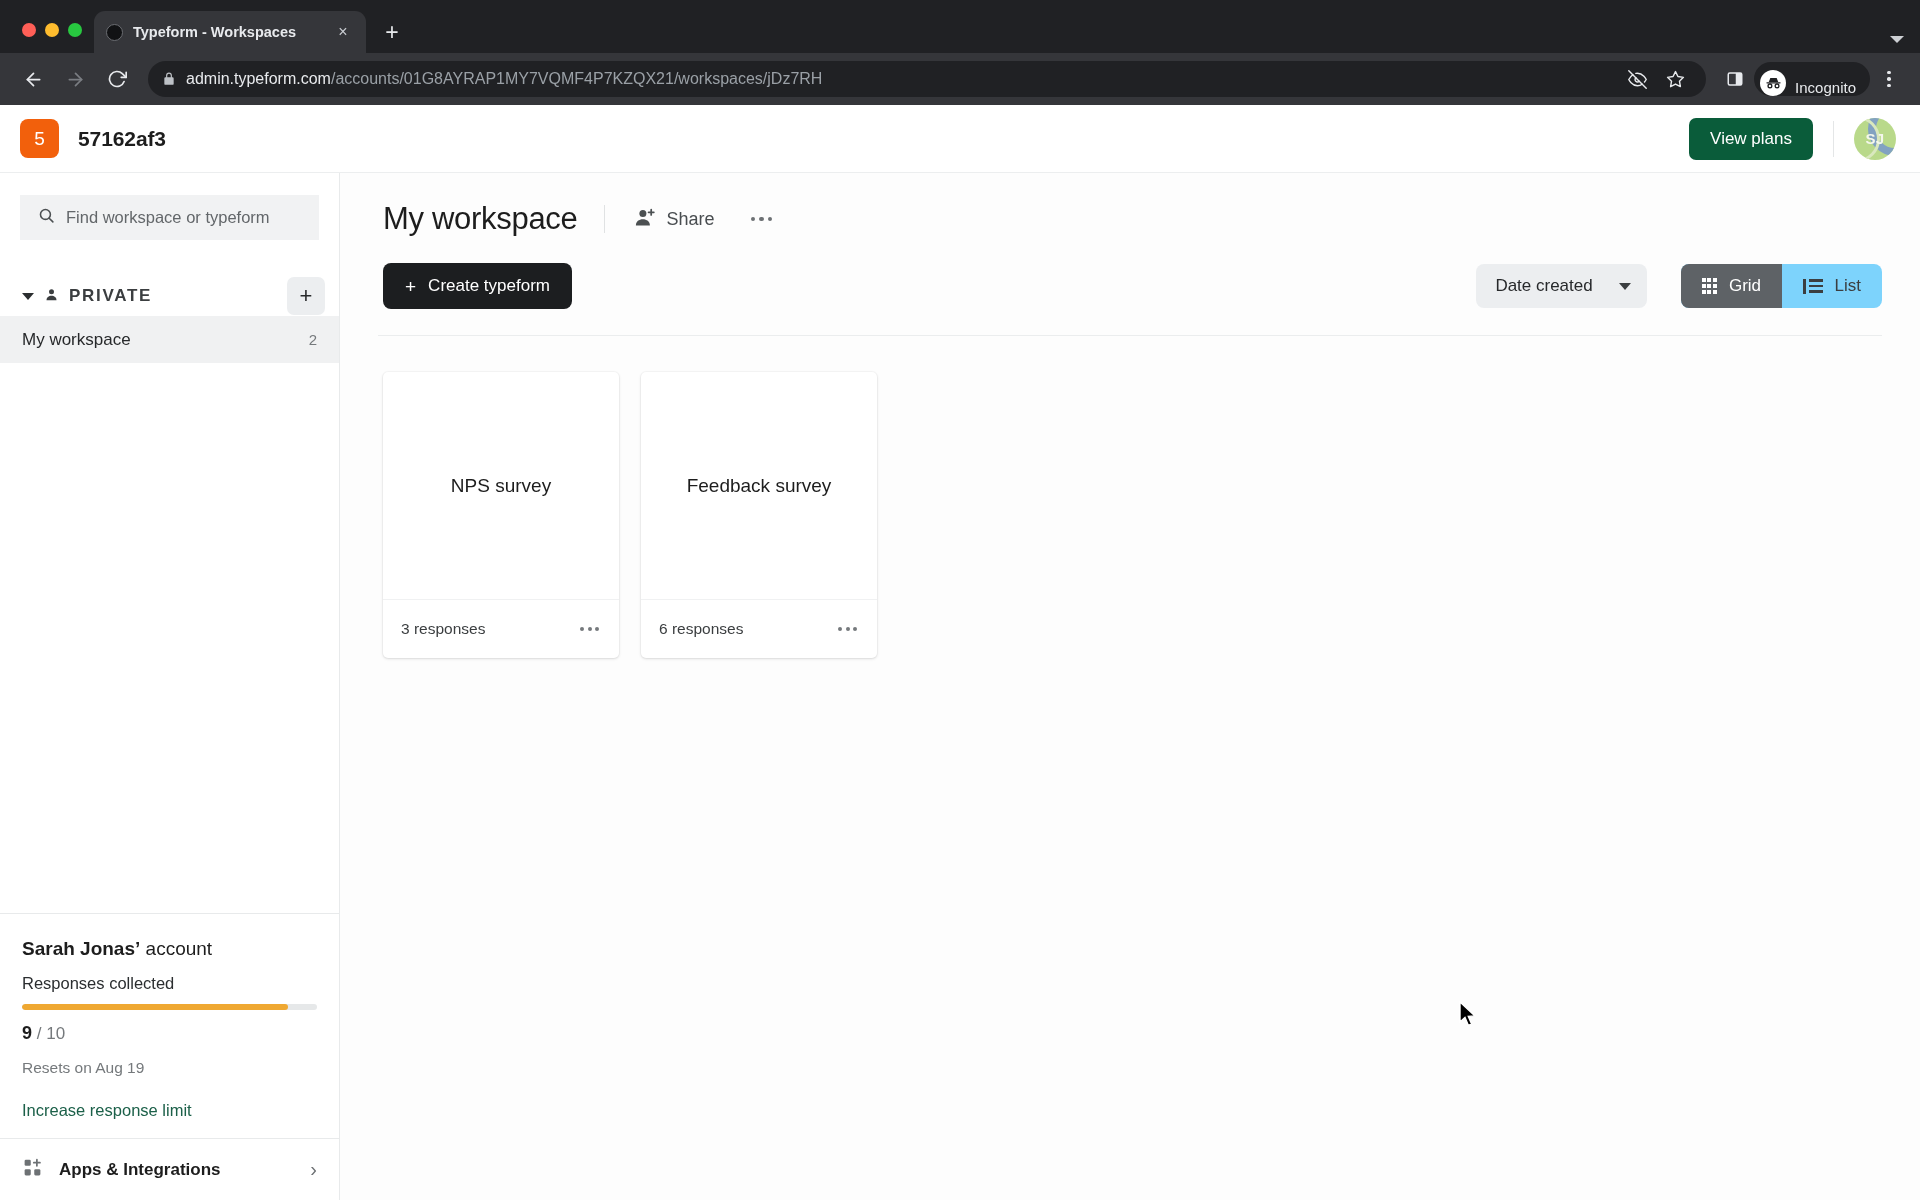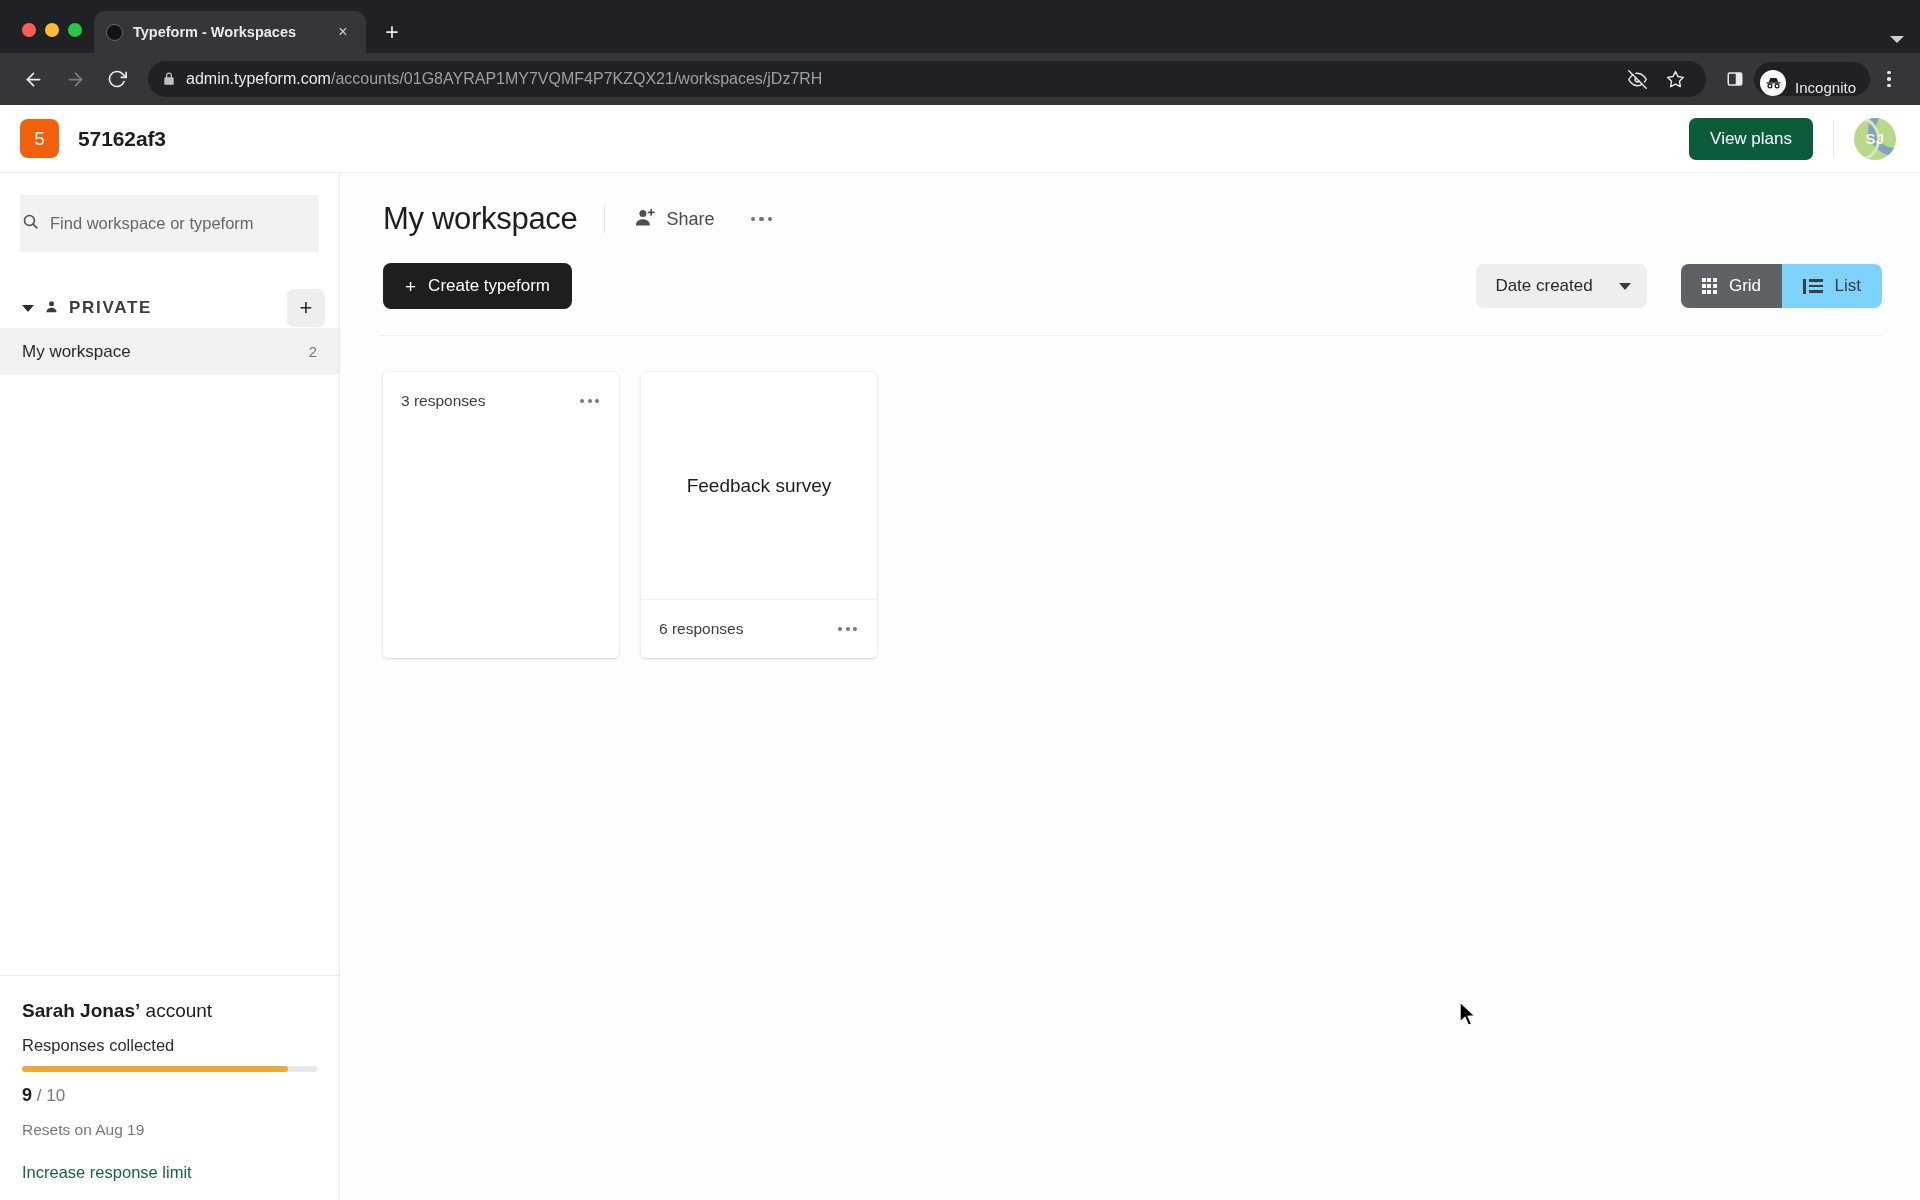--- a/index.html
+++ b/index.html
@@ -121,22 +121,22 @@
 
   .body-row { flex:1; display:flex; min-height:0; }
 
   
   .sidebar {
     width:340px; flex:none; background:#fff; border-right:1px solid #e8eaeb;
     display:flex; flex-direction:column; min-height:0;
   }
   .search-wrap { padding: 22px 20px 0 20px; }
   .searchbox {
-    height:57px; background:#f1f2f3; border-radius:0;
-    display:flex; align-items:center; gap:11px; padding: 0 2px;
+    height:45px; background:#f1f2f3; border-radius:0;
+    display:flex; align-items:center; gap:11px; padding: 0 18px;
   }
   .searchbox input {
     border:none; outline:none; background:transparent; flex:1;
     font-family:inherit; font-size:16.5px; color:#3b3e40; min-width:0;
   }
   .searchbox input::placeholder { color:#63676a; }
 
   .private-row {
     margin-top: 36px; height:40px; padding: 0 14px 0 22px;
     display:flex; align-items:center; gap:10px;
@@ -408,20 +408,33 @@
             <div class="prog-fill" id="progfill" style="width: 90%;"></div>
           </div>
           <div class="resp-count">
             <b>9</b>
             <span>/ 10</span>
           </div>
           <div class="resets">Resets on Aug 19</div>
           <a class="increase-link">Increase response limit</a>
         </div>
 
+        <div class="apps-row">
+          <span>
+            <svg width="21" height="21" viewBox="0 0 24 24" fill="#6d7174">
+                <rect x="3" y="3" width="7" height="7" rx="1.5"></rect>
+                <rect x="3" y="14" width="7" height="7" rx="1.5"></rect>
+                <rect x="14" y="14" width="7" height="7" rx="1.5"></rect>
+                <rect x="16" y="2" width="2" height="9" rx="1"></rect>
+                <rect x="12.5" y="5.5" width="9" height="2" rx="1"></rect>
+              </svg>
+          </span>
+          <span class="apps-label">Apps &amp; Integrations</span>
+          <span class="apps-chev">›</span>
+        </div>
       </div>
 
       <div class="main">
 
         <div class="ws-head">
           <div class="ws-title">My workspace</div>
           <span class="ws-head-sep"></span>
           <button class="share-btn">
             <span>
               <svg width="21" height="21" viewBox="0 0 24 24" fill="#4c5052">
@@ -477,20 +490,23 @@
                     </span>
                 </span>
                 <span>List</span>
               </button>
             </div>
           </div>
         </div>
 
         <div class="cards">
           <div class="card">
+            <div class="card-preview">
+              <span class="card-name">NPS survey</span>
+            </div>
             <div class="card-foot">
               <span class="card-resp">3 responses</span>
               <button class="card-menu">
                   <i></i>
                   <i></i>
                   <i></i>
                 </button>
             </div>
           </div>
 

